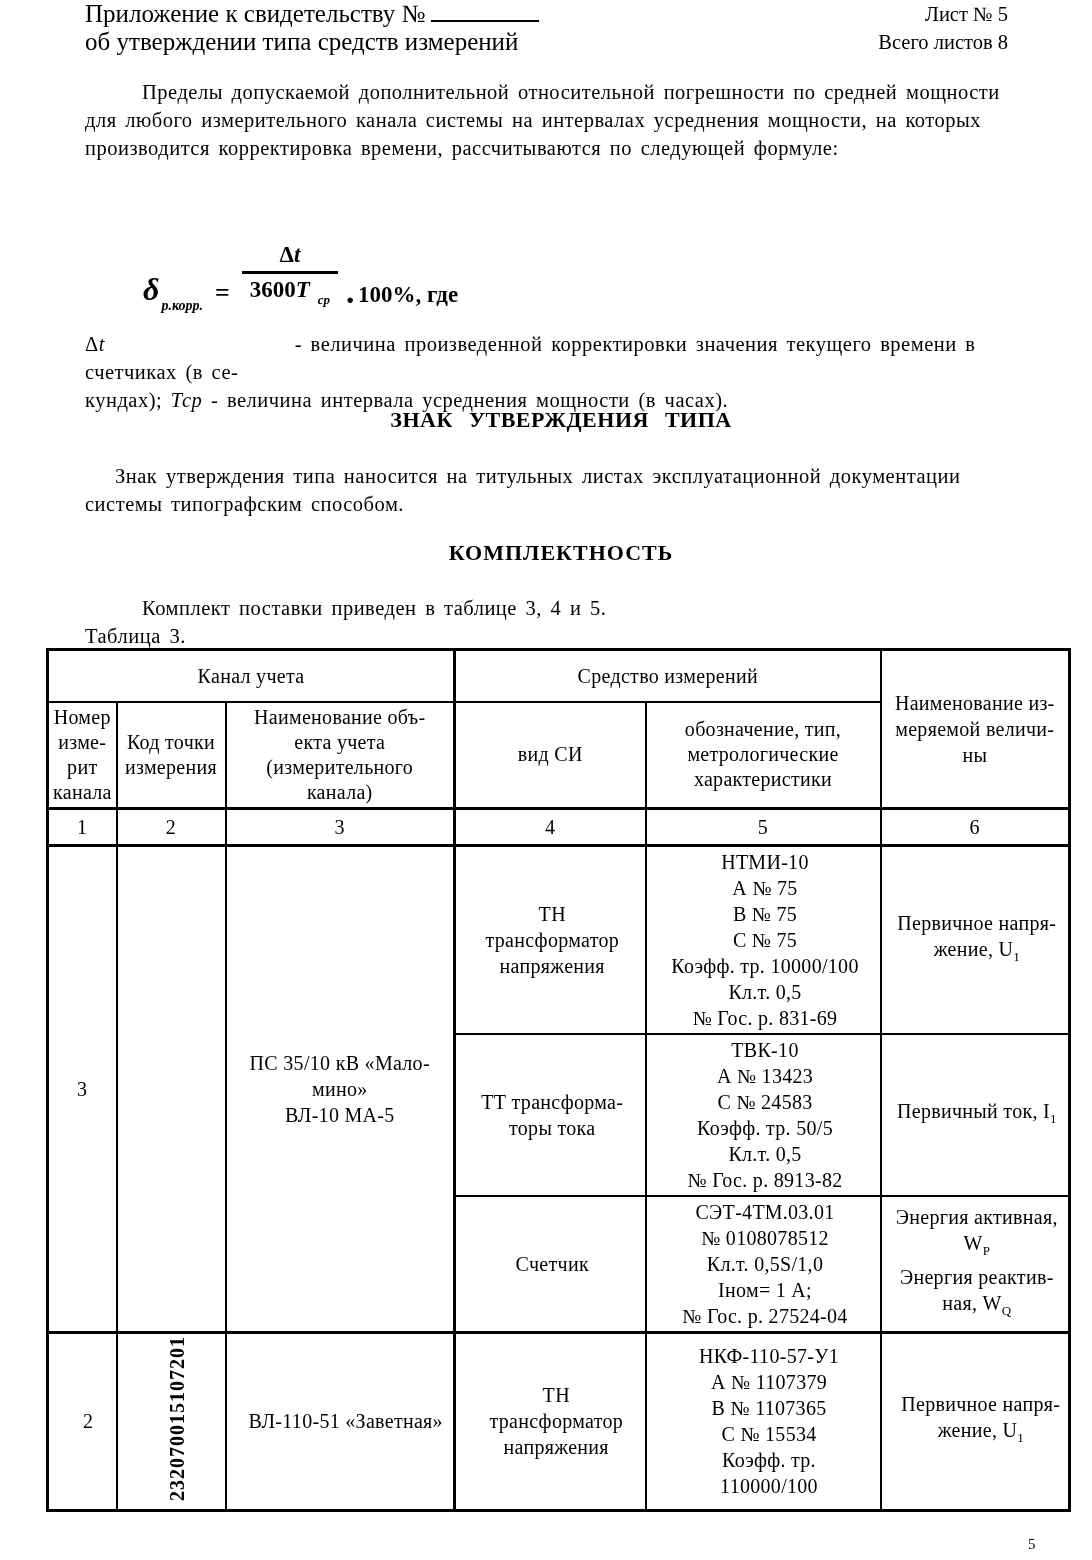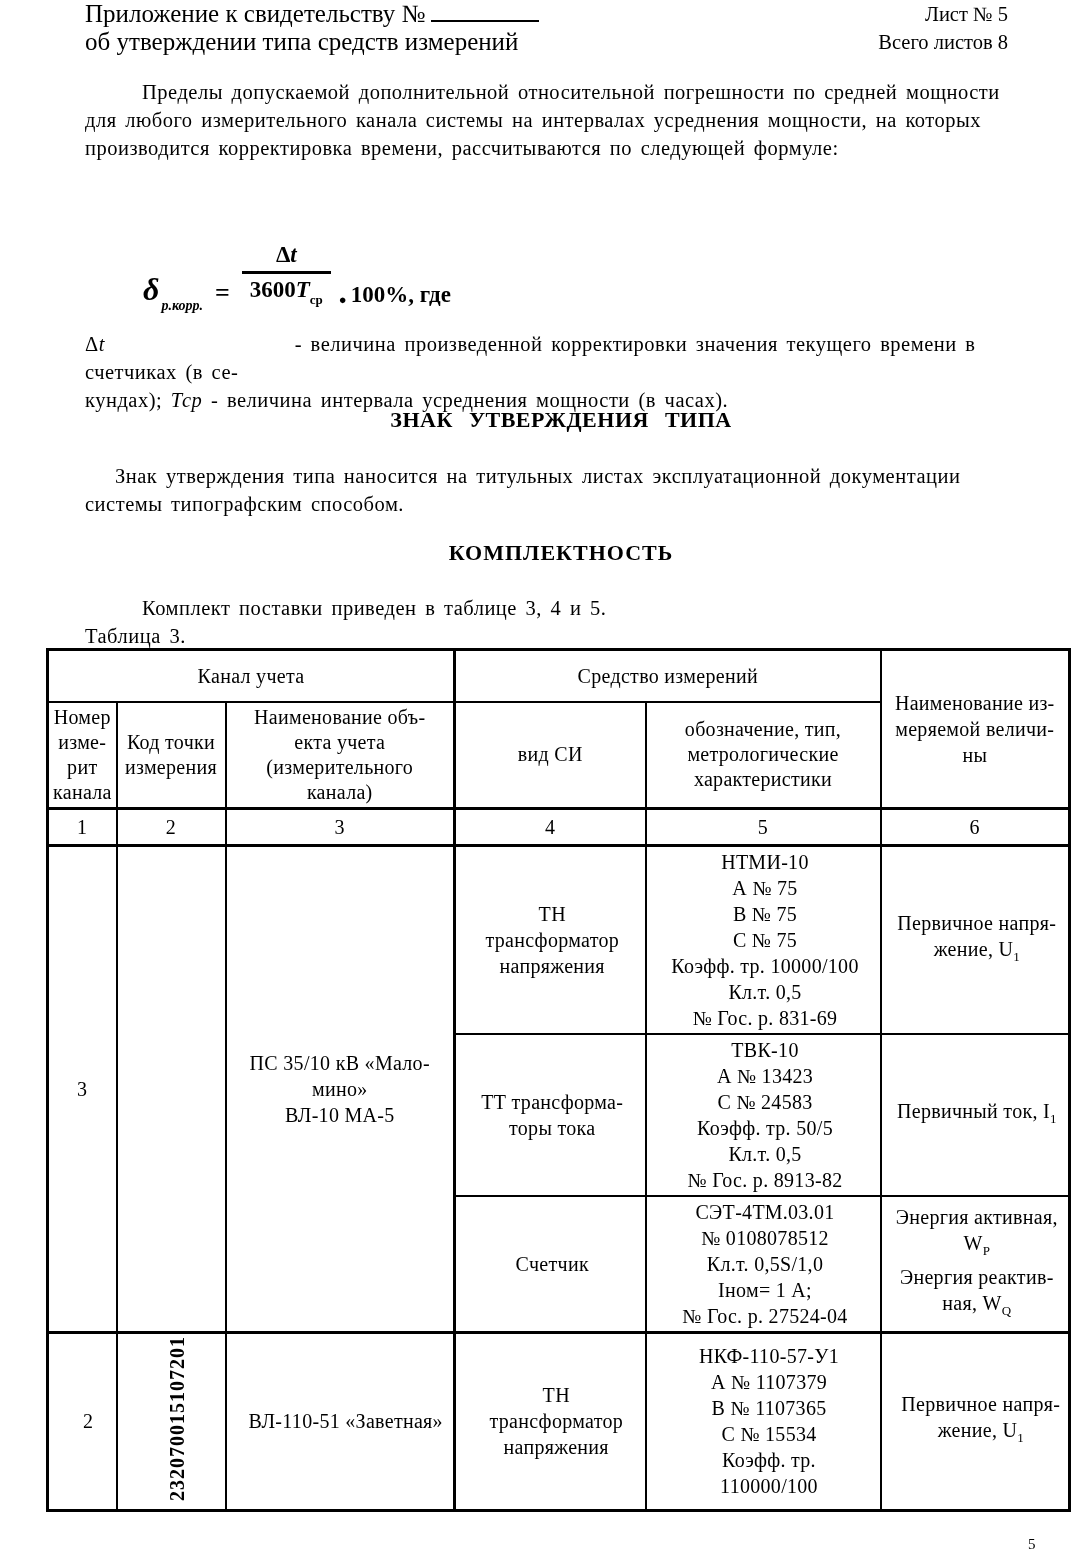--- a/index.html
+++ b/index.html
@@ -28,21 +28,21 @@
   #tcap  { left:85px; top:622px; }
 
   #formula { left:143px; top:240px; display:flex; align-items:flex-end; font-weight:bold; }
   .f-deltawrap { display:inline-block; }
   .f-delta { font-size:32px; font-style:italic; }
   .f-dsub  { font-size:14px; font-style:italic; position:relative; top:10px; margin-left:2px; }
   .f-eq    { font-size:26px; margin:0 12px; }
   .frac { display:inline-flex; flex-direction:column; align-items:center; font-size:23px; line-height:30px; }
   .frac .num { padding:0 10px 1px; }
   .frac .den { border-top:3px solid #000; padding:1px 8px 0; }
-  .f-densub { font-size:13px; position:relative; top:7px; }
+  .f-densub { font-size:13px; font-style:italic; position:relative; top:7px;margin-left:8px; }
   .f-dot  { font-size:13px; margin:0 4px 0 8px; }
   .f-tail { font-size:23px; }
 
   #tbl { left:46px; top:648px; }
   table { border-collapse:collapse; table-layout:fixed; width:1022px; border:3px solid #000; font-size:20px; }
   th,td { border:2px solid #000; vertical-align:middle; text-align:center; padding:2px 4px; line-height:26px; font-weight:normal; letter-spacing:0.3px; }
   tr.grp { height:52px; }
   tr.hdr { height:106px; }
   tr.hdr th { line-height:25px; }
   tr.nums td { border-top:3px solid #000; border-bottom:3px solid #000; height:34px; padding:0; }

